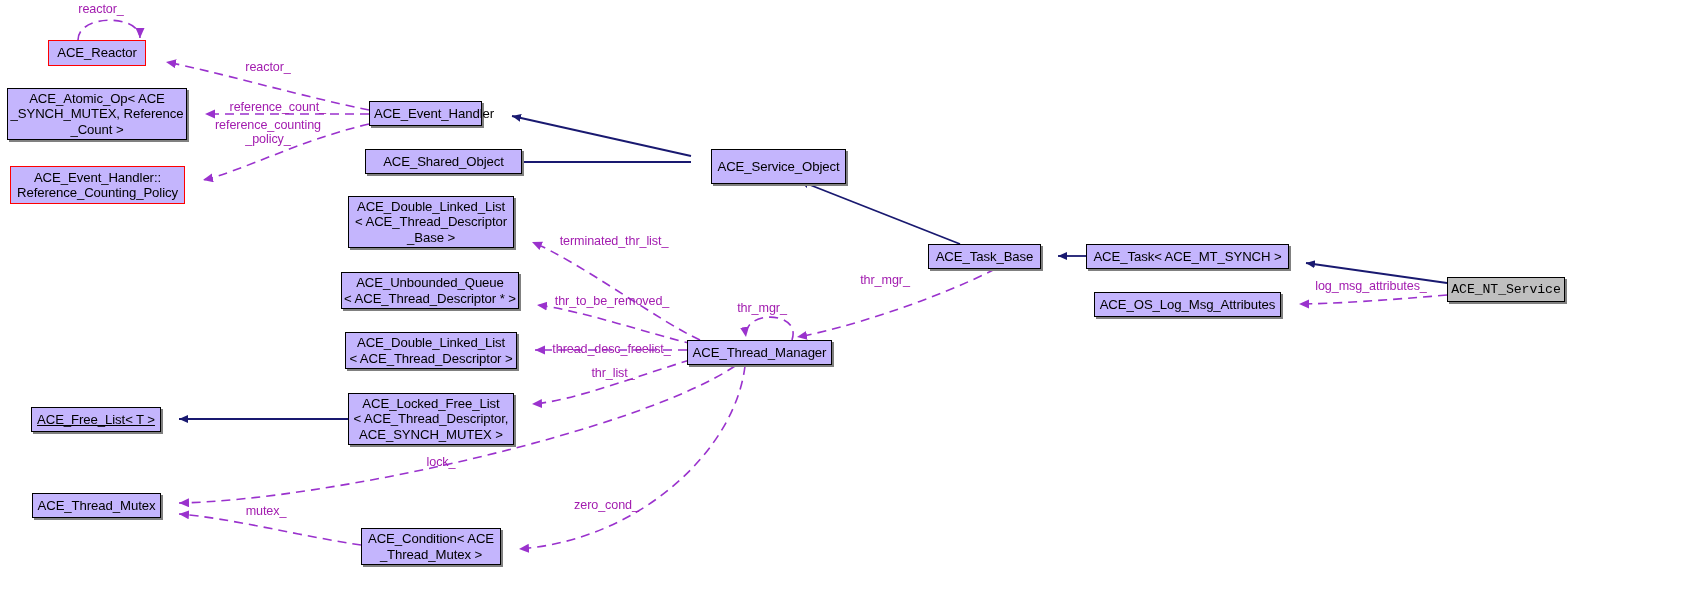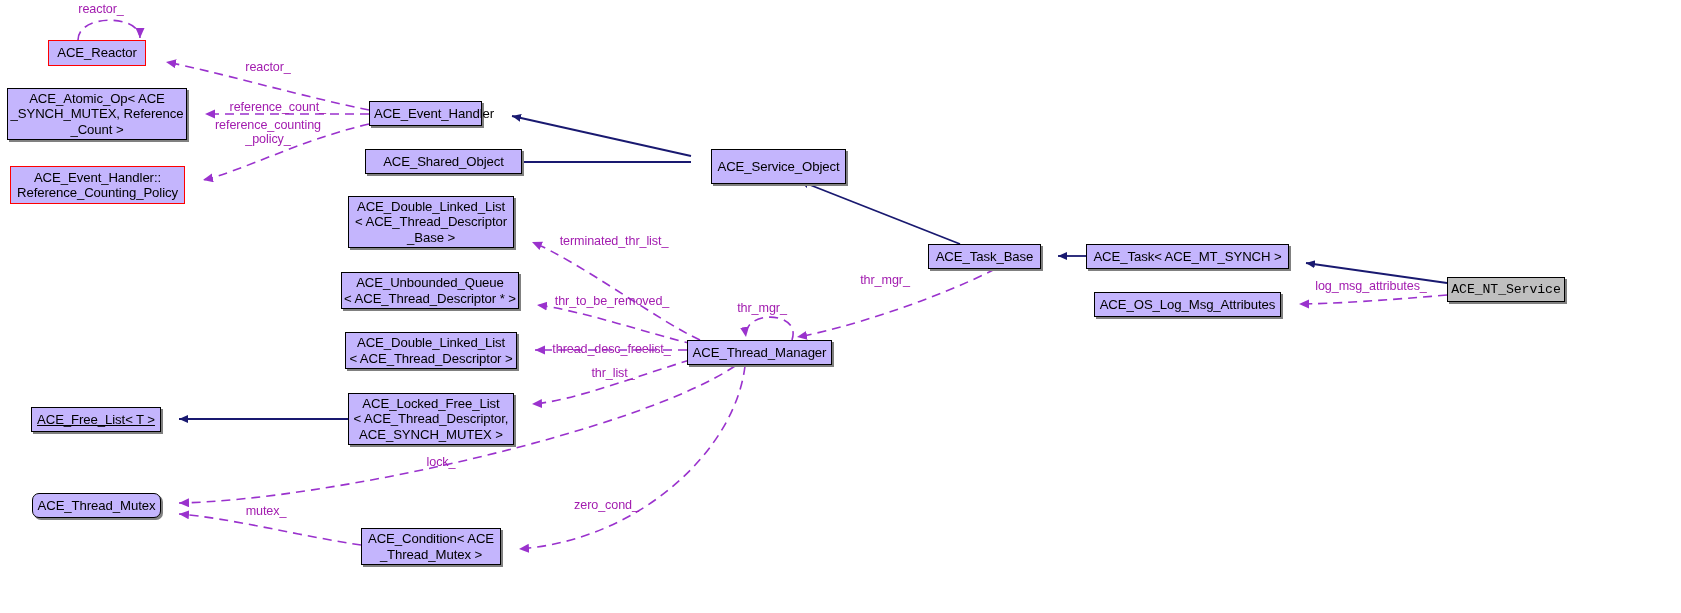--- a/index.html
+++ b/index.html
@@ -126,21 +126,21 @@
 &lt; ACE_Thread_Descriptor
 _Base &gt;</div>
   <div class="node" style="left:341px;top:272px;width:178px;height:37px;">ACE_Unbounded_Queue
 &lt; ACE_Thread_Descriptor * &gt;</div>
   <div class="node" style="left:345px;top:332px;width:172px;height:37px;">ACE_Double_Linked_List
 &lt; ACE_Thread_Descriptor &gt;</div>
   <div class="node" style="left:348px;top:393px;width:166px;height:52px;">ACE_Locked_Free_List
 &lt; ACE_Thread_Descriptor,
 ACE_SYNCH_MUTEX &gt;</div>
   <div class="node" style="left:31px;top:407px;width:130px;height:25px;text-decoration:underline;">ACE_Free_List&lt; T &gt;</div>
-  <div class="node" style="left:32px;top:493px;width:129px;height:25px;border-radius:7px;">ACE_Thread_Mutex</div>
+  <div class="node" style="left:32px;top:493px;width:129px;height:25px;">ACE_Thread_Mutex</div>
   <div class="node" style="left:361px;top:528px;width:140px;height:37px;">ACE_Condition&lt; ACE
 _Thread_Mutex &gt;</div>
   <div class="node" style="left:687px;top:340px;width:145px;height:25px;">ACE_Thread_Manager</div>
   <div class="node" style="left:711px;top:149px;width:135px;height:35px;">ACE_Service_Object</div>
   <div class="node" style="left:928px;top:244px;width:113px;height:25px;">ACE_Task_Base</div>
   <div class="node" style="left:1094px;top:292px;width:187px;height:25px;">ACE_OS_Log_Msg_Attributes</div>
   <div class="node" style="left:1086px;top:244px;width:203px;height:25px;">ACE_Task&lt; ACE_MT_SYNCH &gt;</div>
   <div class="node current" style="left:1447px;top:277px;width:118px;height:25px;">ACE_NT_Service</div>
 
   <div class="edge-label" style="left:66px;top:2px;width:70px;">reactor_</div>

